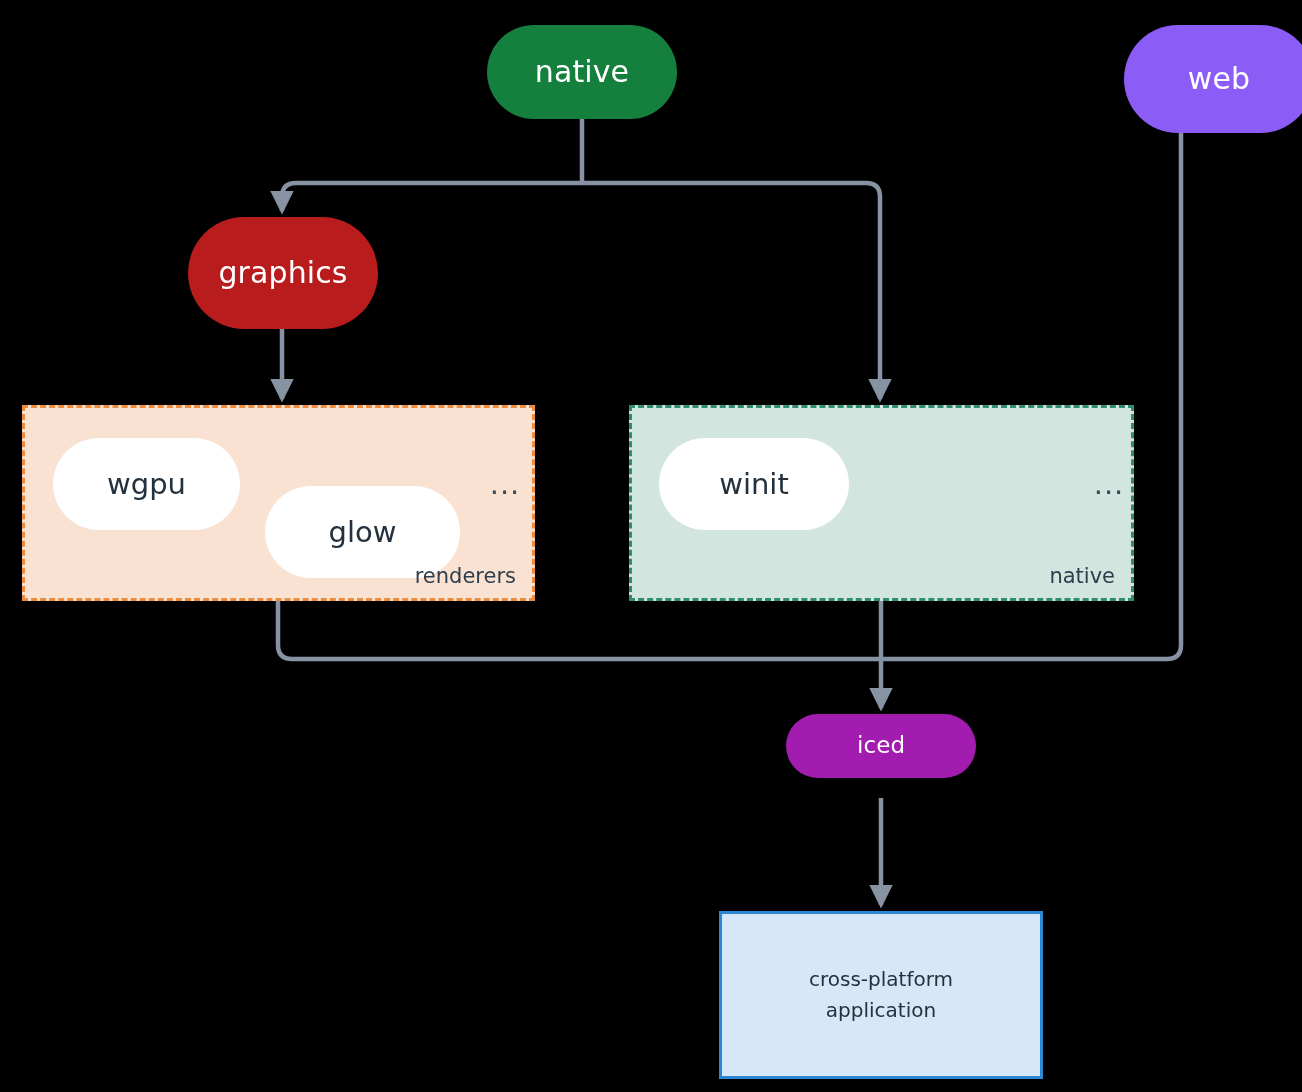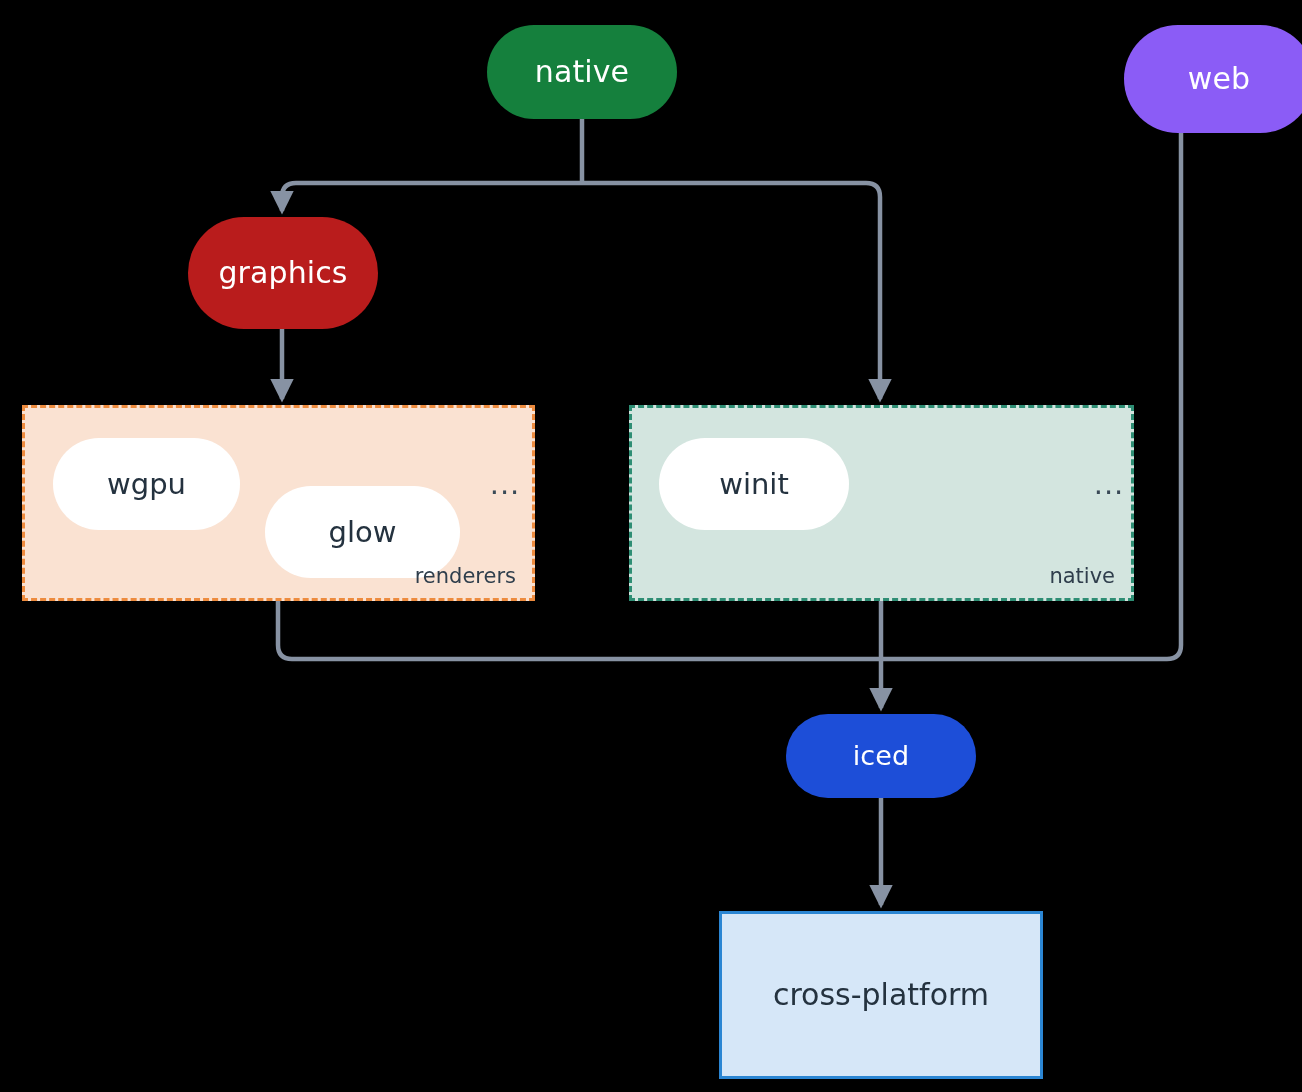--- a/index.html
+++ b/index.html
@@ -50,23 +50,23 @@
   }
   .pill-web {
     left: 1124px; top: 25px;   width: 190px; height: 108px;
     background: #8b5cf6;
   }
   .pill-graphics {
     left: 188px;  top: 217px;  width: 190px; height: 112px;
     background: #b91c1c;
   }
   .pill-iced {
-    left: 786px;  top: 714px;  width: 190px; height: 84px;
-    background: #1d4ed8;
-    font-size: 27px;
+    left: 786px;  top: 714px;  width: 190px; height: 64px;
+    background: #a21caf;
+    font-size: 23px;
   }
   
   .group {
     position: absolute;
     box-sizing: border-box;
   }
   .group-renderers {
     left: 22px;  top: 405px; width: 513px; height: 196px;
     background: #FAE2D2;
     border: 3px dashed #ED8B3E;
@@ -113,21 +113,21 @@
     top: 30px;
   }
   .ellipsis-renderers { left: 455px; width: 50px; }
   .ellipsis-shells    { left: 452px; width: 50px; }
   
   .rect-app {
     left: 719px;  top: 911px; width: 324px; height: 168px;
     background: #D6E7F8;
     border: 3px solid #2B86D3;
     color: #24323F;
-    font-size: 30px;
+    font-size: 20px;
     flex-direction: column;
     line-height: 1.55;
   }
   .rect-app span { display: block; }
 </style>
 </head>
 <body>
 
 <div id="stage">
 
@@ -173,15 +173,16 @@
   <div class="group group-shells">
     <div class="chip chip-winit">winit</div>
     <div class="ellipsis ellipsis-shells">...</div>
     <div class="group-label">native</div>
   </div>
 
   <div class="node pill pill-iced">iced</div>
 
   <div class="node rect-app">
     <span>cross-platform</span>
+    <span>application</span>
   </div>
 
 </div>
 
 </body></html>

